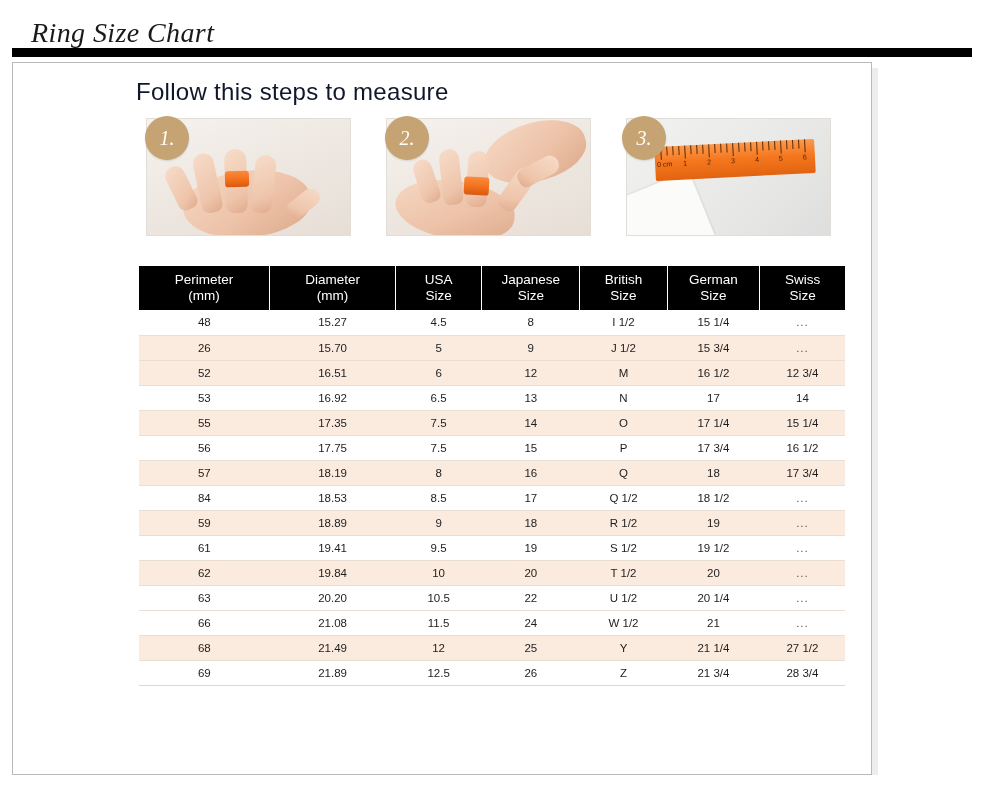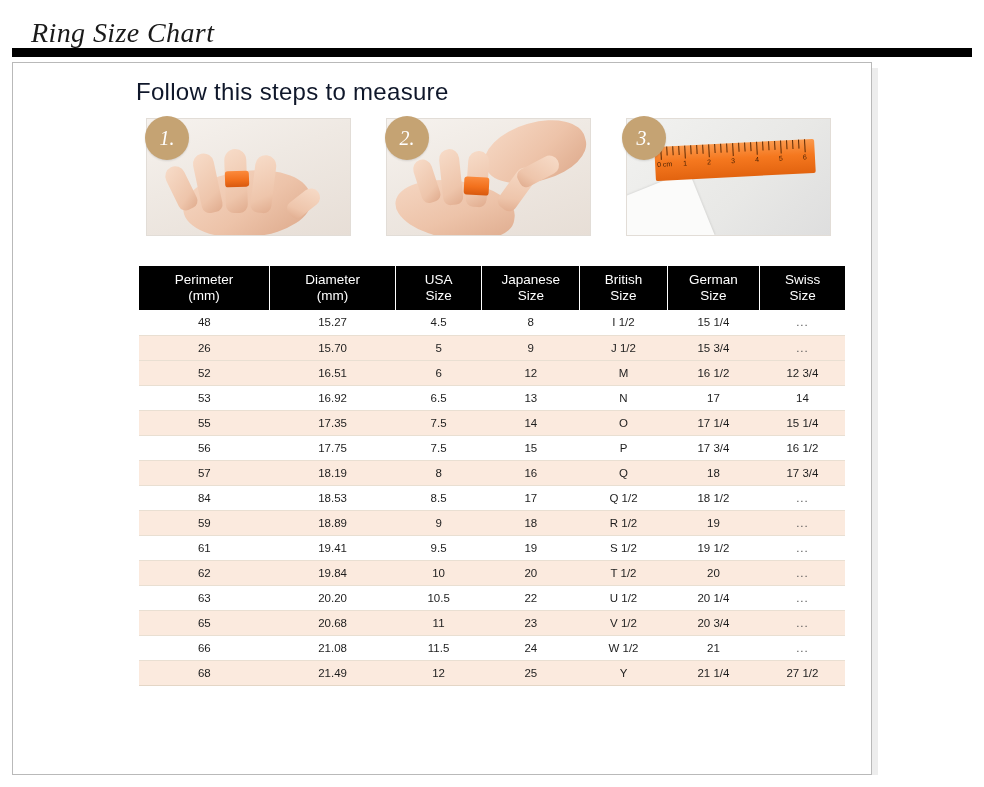--- a/index.html
+++ b/index.html
@@ -443,42 +443,42 @@
         </tr>
         <tr class="odd">
           <td class="c0">63</td>
           <td class="c1">20.20</td>
           <td class="c2">10.5</td>
           <td class="c3">22</td>
           <td class="c4">U 1/2</td>
           <td class="c5">20 1/4</td>
           <td class="c6"><span class="ell">...</span></td>
         </tr>
-        <tr class="even">
-          <td class="c0">65</td>
-          <td class="c1">20.68</td>
-          <td class="c2">11</td>
-          <td class="c3">23</td>
-          <td class="c4">V 1/2</td>
-          <td class="c5">20 3/4</td>
-          <td class="c6"><span class="ell">...</span></td>
-        </tr>
         <tr class="odd">
           <td class="c0">66</td>
           <td class="c1">21.08</td>
           <td class="c2">11.5</td>
           <td class="c3">24</td>
           <td class="c4">W 1/2</td>
           <td class="c5">21</td>
           <td class="c6"><span class="ell">...</span></td>
         </tr>
         <tr class="even">
           <td class="c0">68</td>
           <td class="c1">21.49</td>
           <td class="c2">12</td>
           <td class="c3">25</td>
           <td class="c4">Y</td>
           <td class="c5">21 1/4</td>
           <td class="c6">27 1/2</td>
         </tr>
+        <tr class="odd">
+          <td class="c0">69</td>
+          <td class="c1">21.89</td>
+          <td class="c2">12.5</td>
+          <td class="c3">26</td>
+          <td class="c4">Z</td>
+          <td class="c5">21 3/4</td>
+          <td class="c6">28 3/4</td>
+        </tr>
       </tbody>
   </table>
 </div>
 
 </body></html>

